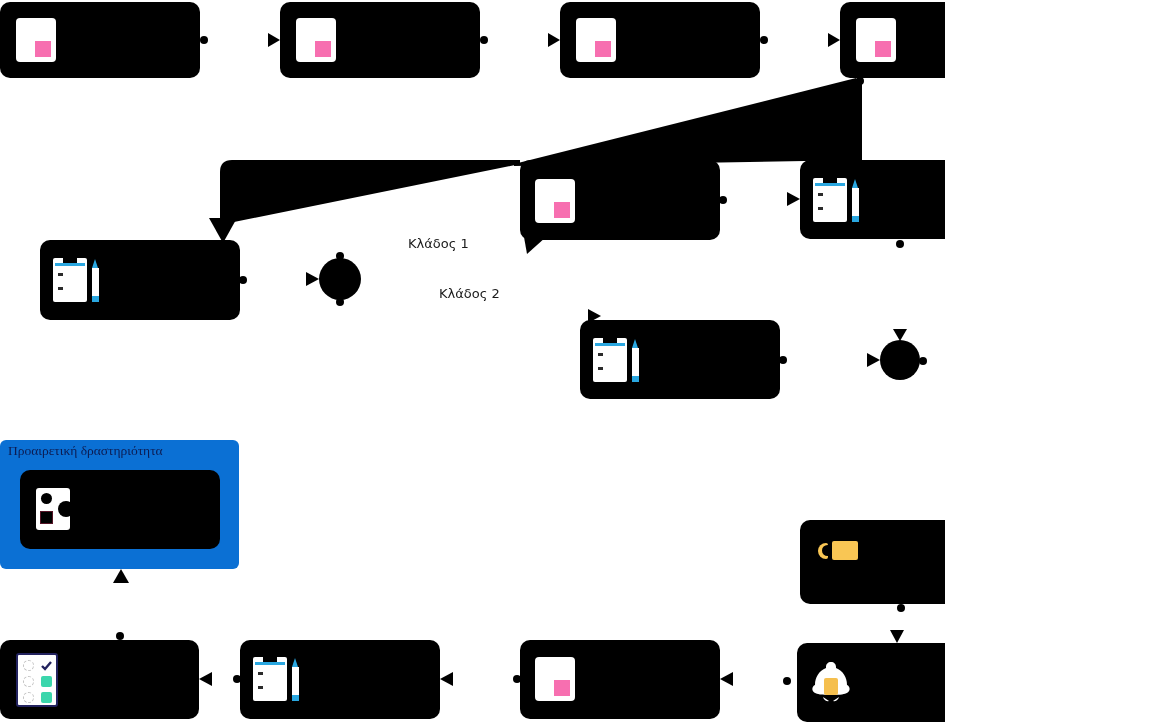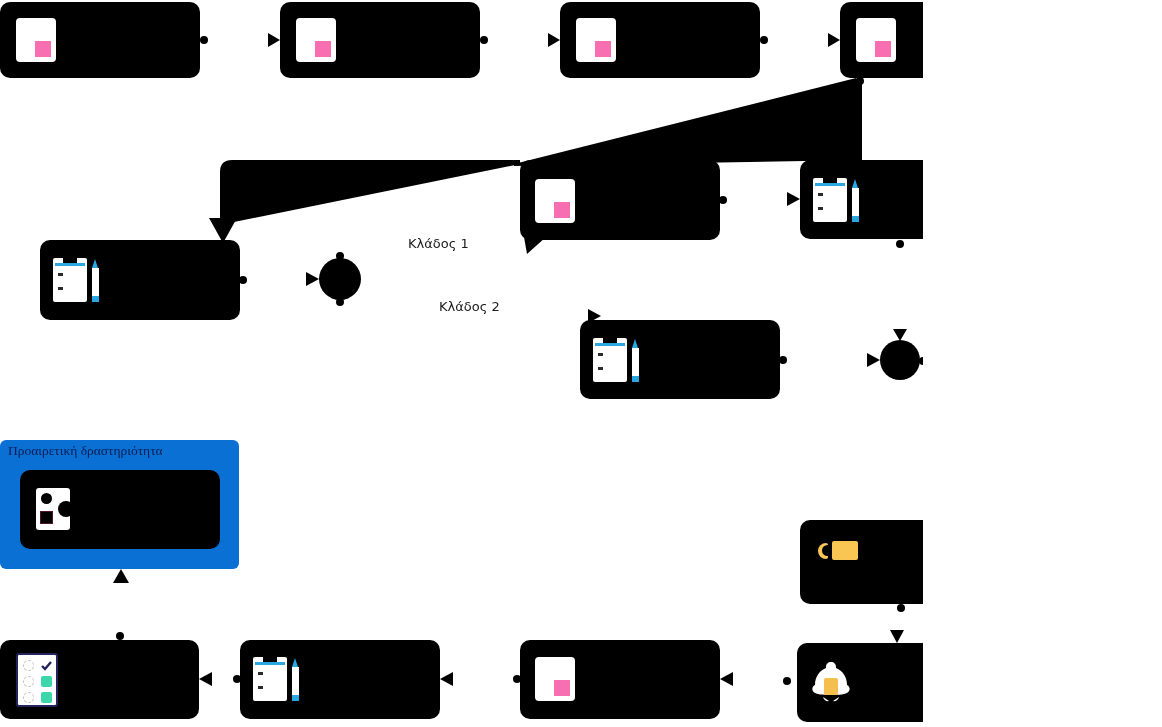--- a/index.html
+++ b/index.html
@@ -1,17 +1,17 @@
 <!DOCTYPE html>
 <html style="--node-black: #000000; --canvas-white: #ffffff; --group-blue: #0b70d4; --note-pink: #f76fb0; --pen-blue: #2aa7e0; --check-teal: #3bd6ac; --check-navy: #23235f; --bell-yellow: #f5bf4e; --tag-yellow: #f9c654; --code-navy: #26265e; --label-navy: #0d1c52; --label-dark: #1a1a1a;"><head>
 <meta charset="utf-8">
 <style>
   html,body{margin:0;padding:0;background:#fff;}
   .canvas{position:relative;width:923px;height:727px;background:var(--canvas-white,#fff);
-          overflow:hidden;font-family:"DejaVu Sans",sans-serif;}
+          overflow:hidden;font-family:"DejaVu Sans",sans-serif;padding-left:22px;}
   svg.overlay{position:absolute;left:0;top:0;z-index:1;}
   .node{position:absolute;background:var(--node-black,#000);border-radius:10px;z-index:2;}
   .lbl{position:absolute;z-index:3;font-size:13px;color:var(--label-dark,#1a1a1a);}
   .group{position:absolute;background:var(--group-blue,#0b70d4);border-radius:6px;z-index:2;text-align:center;}
   .group .glabel{position:absolute;left:8px;top:3px;font-family:"Liberation Serif","DejaVu Serif",serif;
                  font-size:13.5px;color:var(--label-navy,#0d1c52);}
   .icon{position:absolute;}
   
   .note{background:#fff;border-radius:4px;width:40px;height:44px;position:relative;}
   .note .sq{position:absolute;right:5px;bottom:5px;width:16px;height:16px;background:var(--note-pink,#f76fb0);}
@@ -150,21 +150,21 @@
         <div class="d2"></div>
       <div class="pen">
           <div class="tip"></div>
           <div class="pbody"></div>
           <div class="pend"></div>
         </div>
     </div>
   </div>
 
   <div class="lbl" style="left:408px;top:236px;">Κλάδος 1</div>
-  <div class="lbl" style="left:439px;top:299px;">Κλάδος 2</div>
+  <div class="lbl" style="left:439px;top:286px;">Κλάδος 2</div>
 
   <div class="node" style="left:580px;top:320px;width:200px;height:79px;">
     <div class="icon form" style="left:13px;top:16px;">
       <div class="board"></div>
         <div class="notch"></div>
         <div class="bar"></div>
         <div class="d1"></div>
         <div class="d2"></div>
       <div class="pen">
           <div class="tip"></div>

